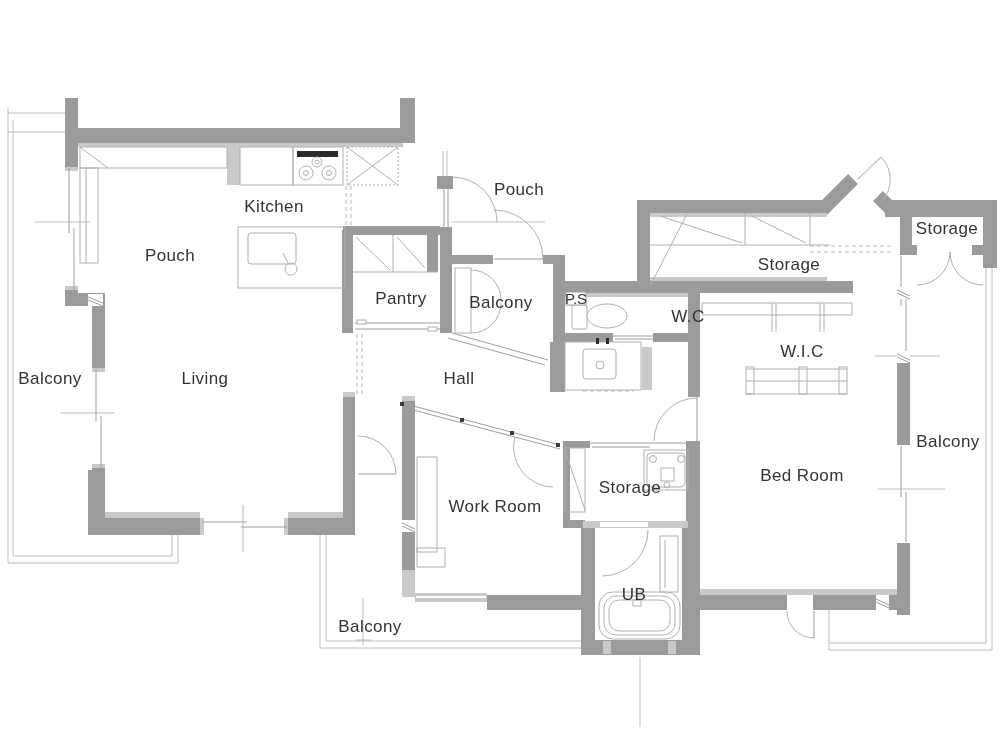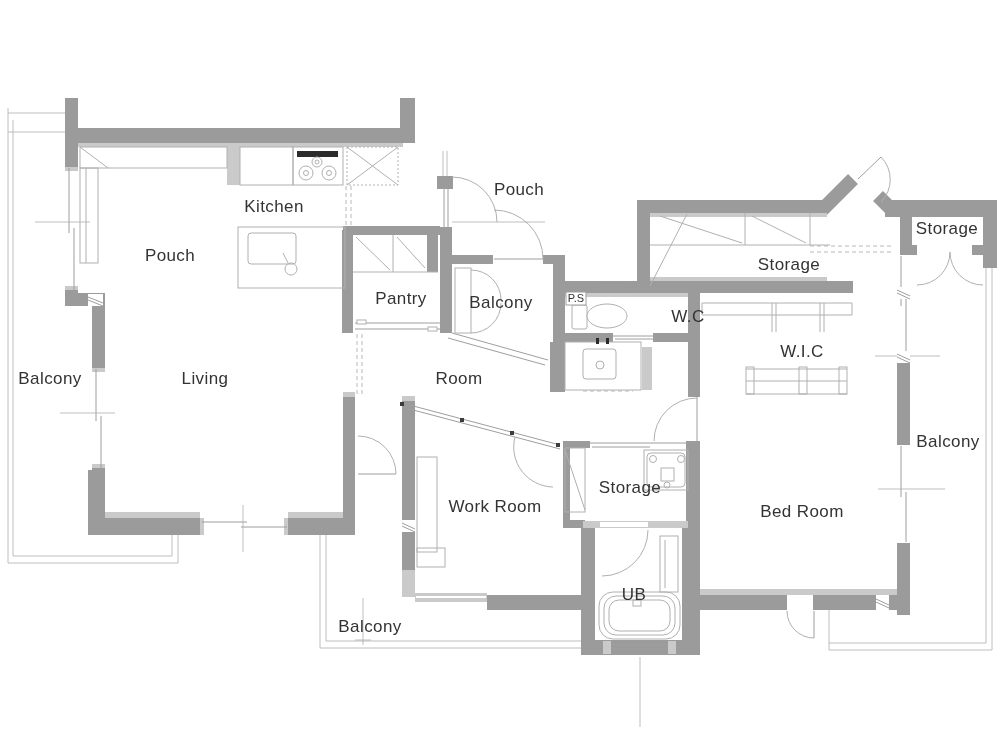--- a/index.html
+++ b/index.html
@@ -1,21 +1,21 @@
 <!DOCTYPE html>
 <html><head>
 <meta charset="utf-8">
 <style>
   html,body{margin:0;padding:0;background:#fff;}
   #plan{position:relative;width:1000px;height:735px;background:#fff;overflow:hidden;
         font-family:"Liberation Sans",sans-serif;}
   #plan svg{position:absolute;left:0;top:0;}
   .lbl{position:absolute;transform:translate(-50%,-50%);font-size:17px;color:#333;
        white-space:nowrap;letter-spacing:.4px;}
-  .lbl-sm{font-size:11px;letter-spacing:0;}
+  .lbl-sm{font-size:15px;letter-spacing:0;}
   
   .w{fill:#9b9b9b;stroke:none;}
   .wl{fill:#cacaca;stroke:none;}
   .ln{stroke:#9e9e9e;stroke-width:1;fill:none;}
   .fx{stroke:#b0b0b0;stroke-width:1;fill:none;}
   .fxw{stroke:#b0b0b0;stroke-width:1;fill:#fff;}
   .dash{stroke:#b8b8b8;stroke-width:1;stroke-dasharray:4 3;fill:none;}
   .thin{stroke:#adadad;stroke-width:.8;fill:none;}
   .blk{fill:#2b2b2b;stroke:none;}
   .dot{fill:#3c3c3c;stroke:none;}
@@ -352,27 +352,27 @@
   <g>
     <rect x="566" y="292" width="20" height="13" fill="#fff" stroke="#9e9e9e" stroke-width="1"></rect>
   </g>
 </svg>
 
   <span class="lbl" style="left:170px;top:256px">Pouch</span>
   <span class="lbl" style="left:274px;top:207px">Kitchen</span>
   <span class="lbl" style="left:401px;top:299px">Pantry</span>
   <span class="lbl" style="left:519px;top:190px">Pouch</span>
   <span class="lbl" style="left:501px;top:303px">Balcony</span>
-  <span class="lbl" style="left:459px;top:379px">Room</span>
+  <span class="lbl" style="left:459px;top:379px">Hall</span>
   <span class="lbl" style="left:205px;top:379px">Living</span>
   <span class="lbl" style="left:688px;top:317px">W.C</span>
   <span class="lbl lbl-sm" style="left:576px;top:298px">P.S</span>
   <span class="lbl" style="left:789px;top:265px">Storage</span>
   <span class="lbl" style="left:947px;top:229px">Storage</span>
   <span class="lbl" style="left:802px;top:352px">W.I.C</span>
-  <span class="lbl" style="left:802px;top:512px">Bed Room</span>
+  <span class="lbl" style="left:802px;top:476px">Bed Room</span>
   <span class="lbl" style="left:630px;top:488px">Storage</span>
   <span class="lbl" style="left:634px;top:595px">UB</span>
   <span class="lbl" style="left:495px;top:507px">Work Room</span>
   <span class="lbl" style="left:50px;top:379px">Balcony</span>
   <span class="lbl" style="left:370px;top:627px">Balcony</span>
   <span class="lbl" style="left:948px;top:442px">Balcony</span>
 </div>
 
 </body></html>

